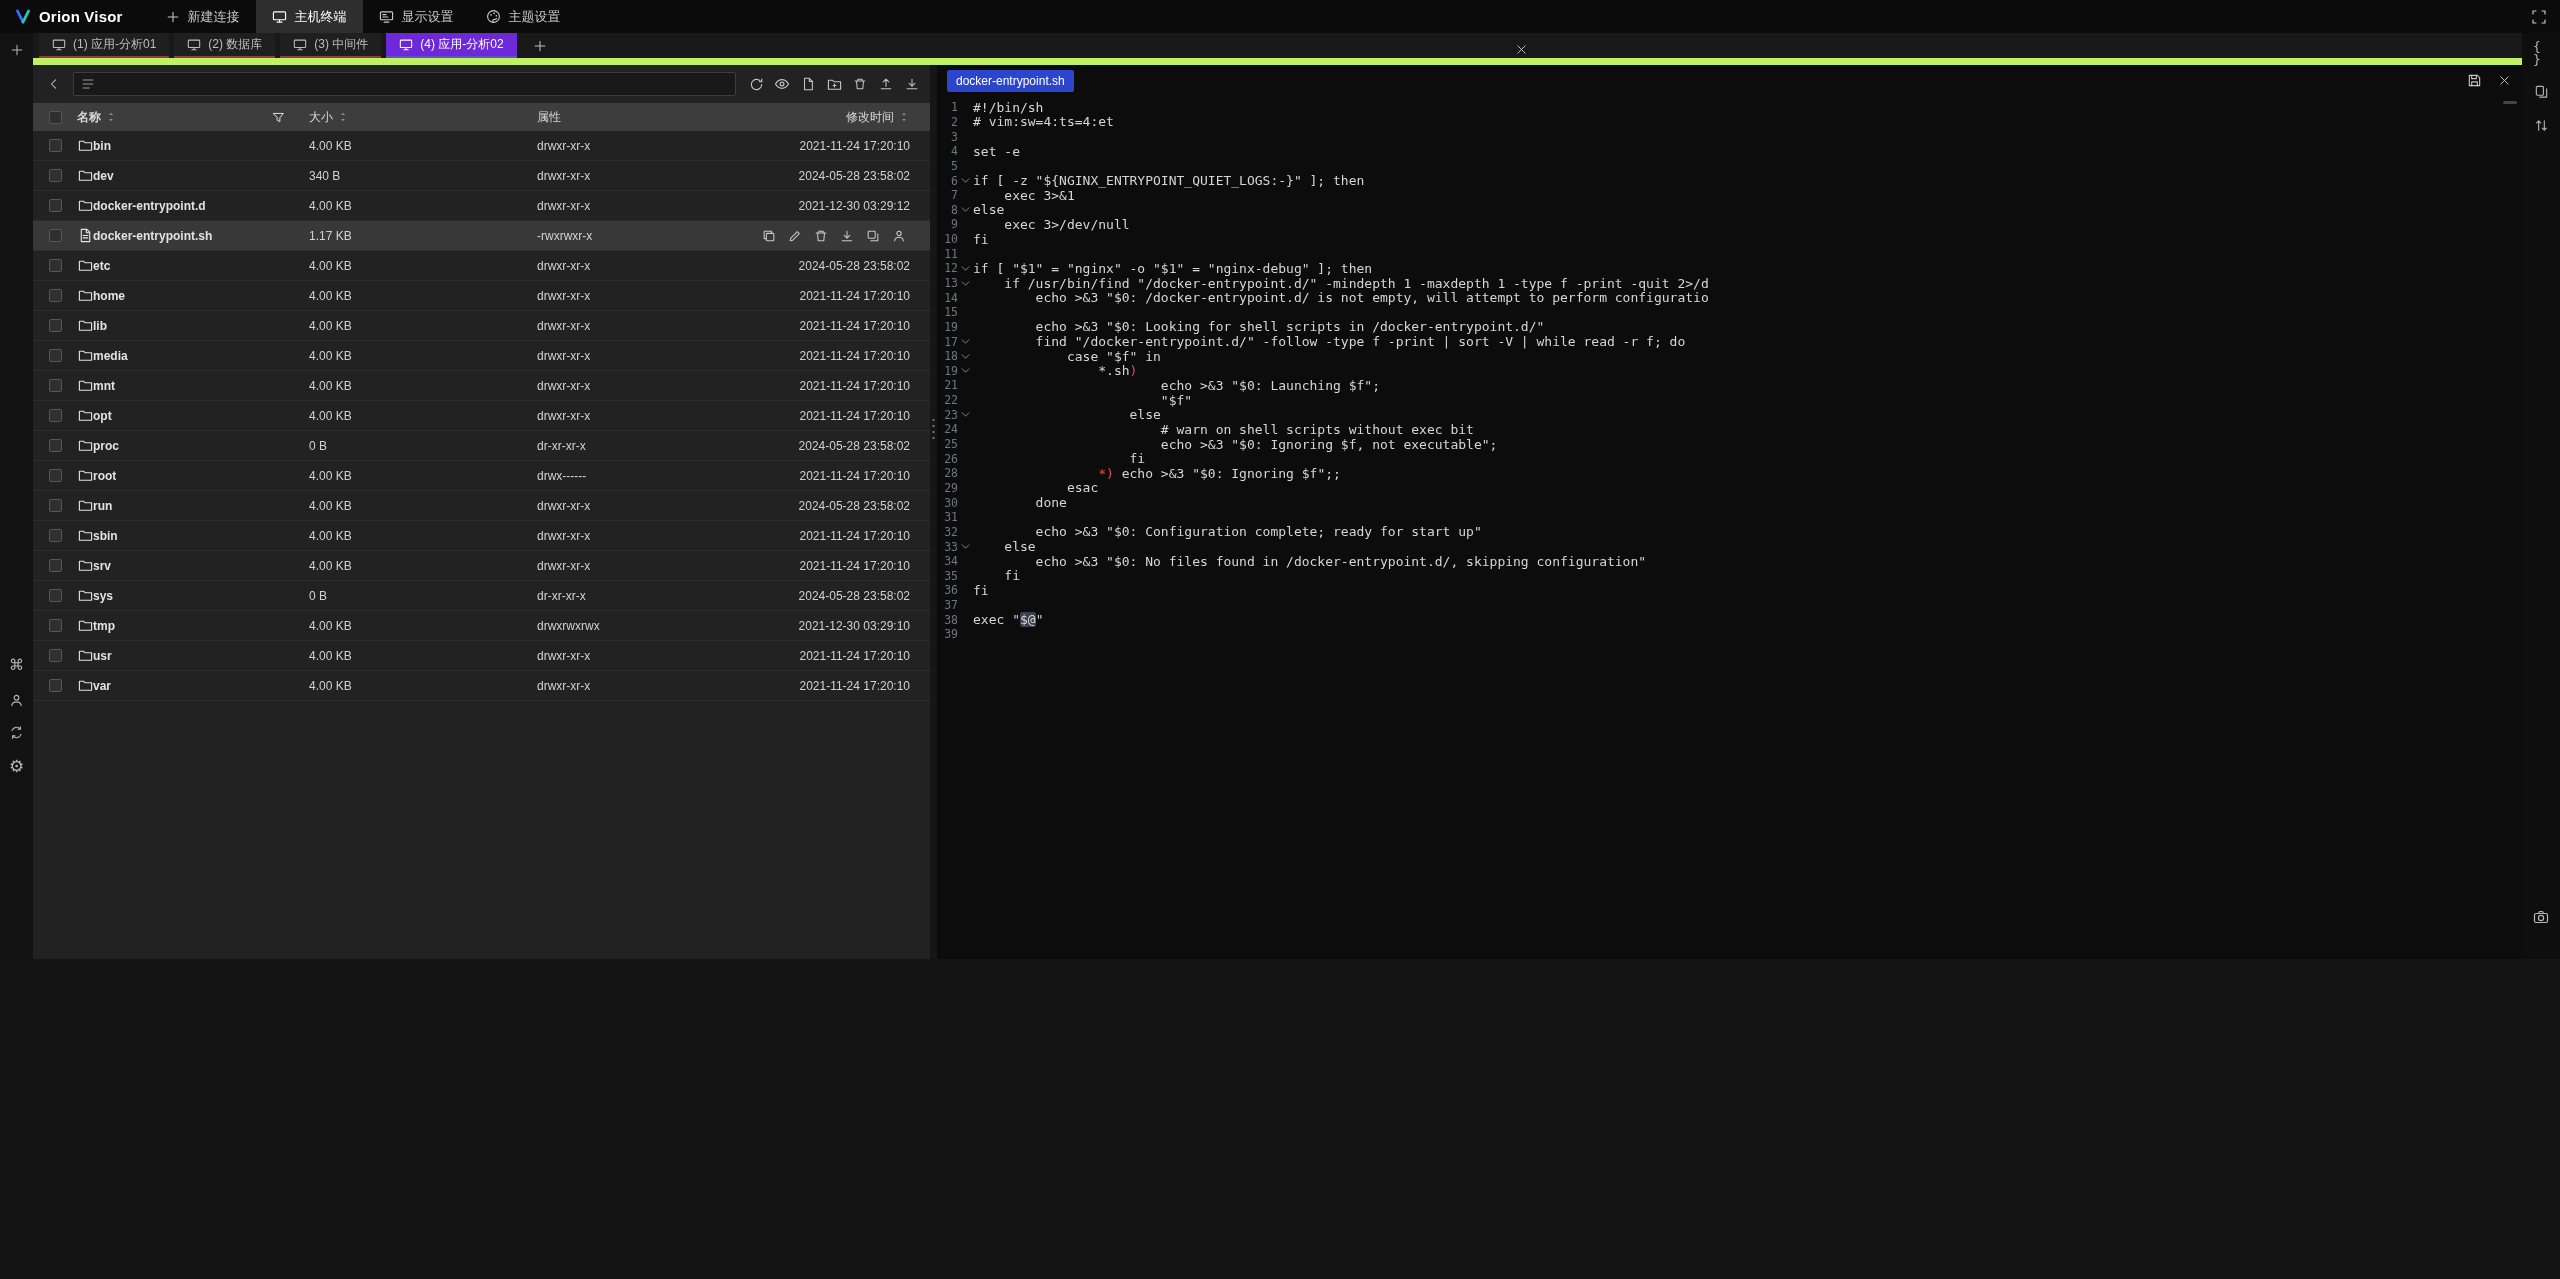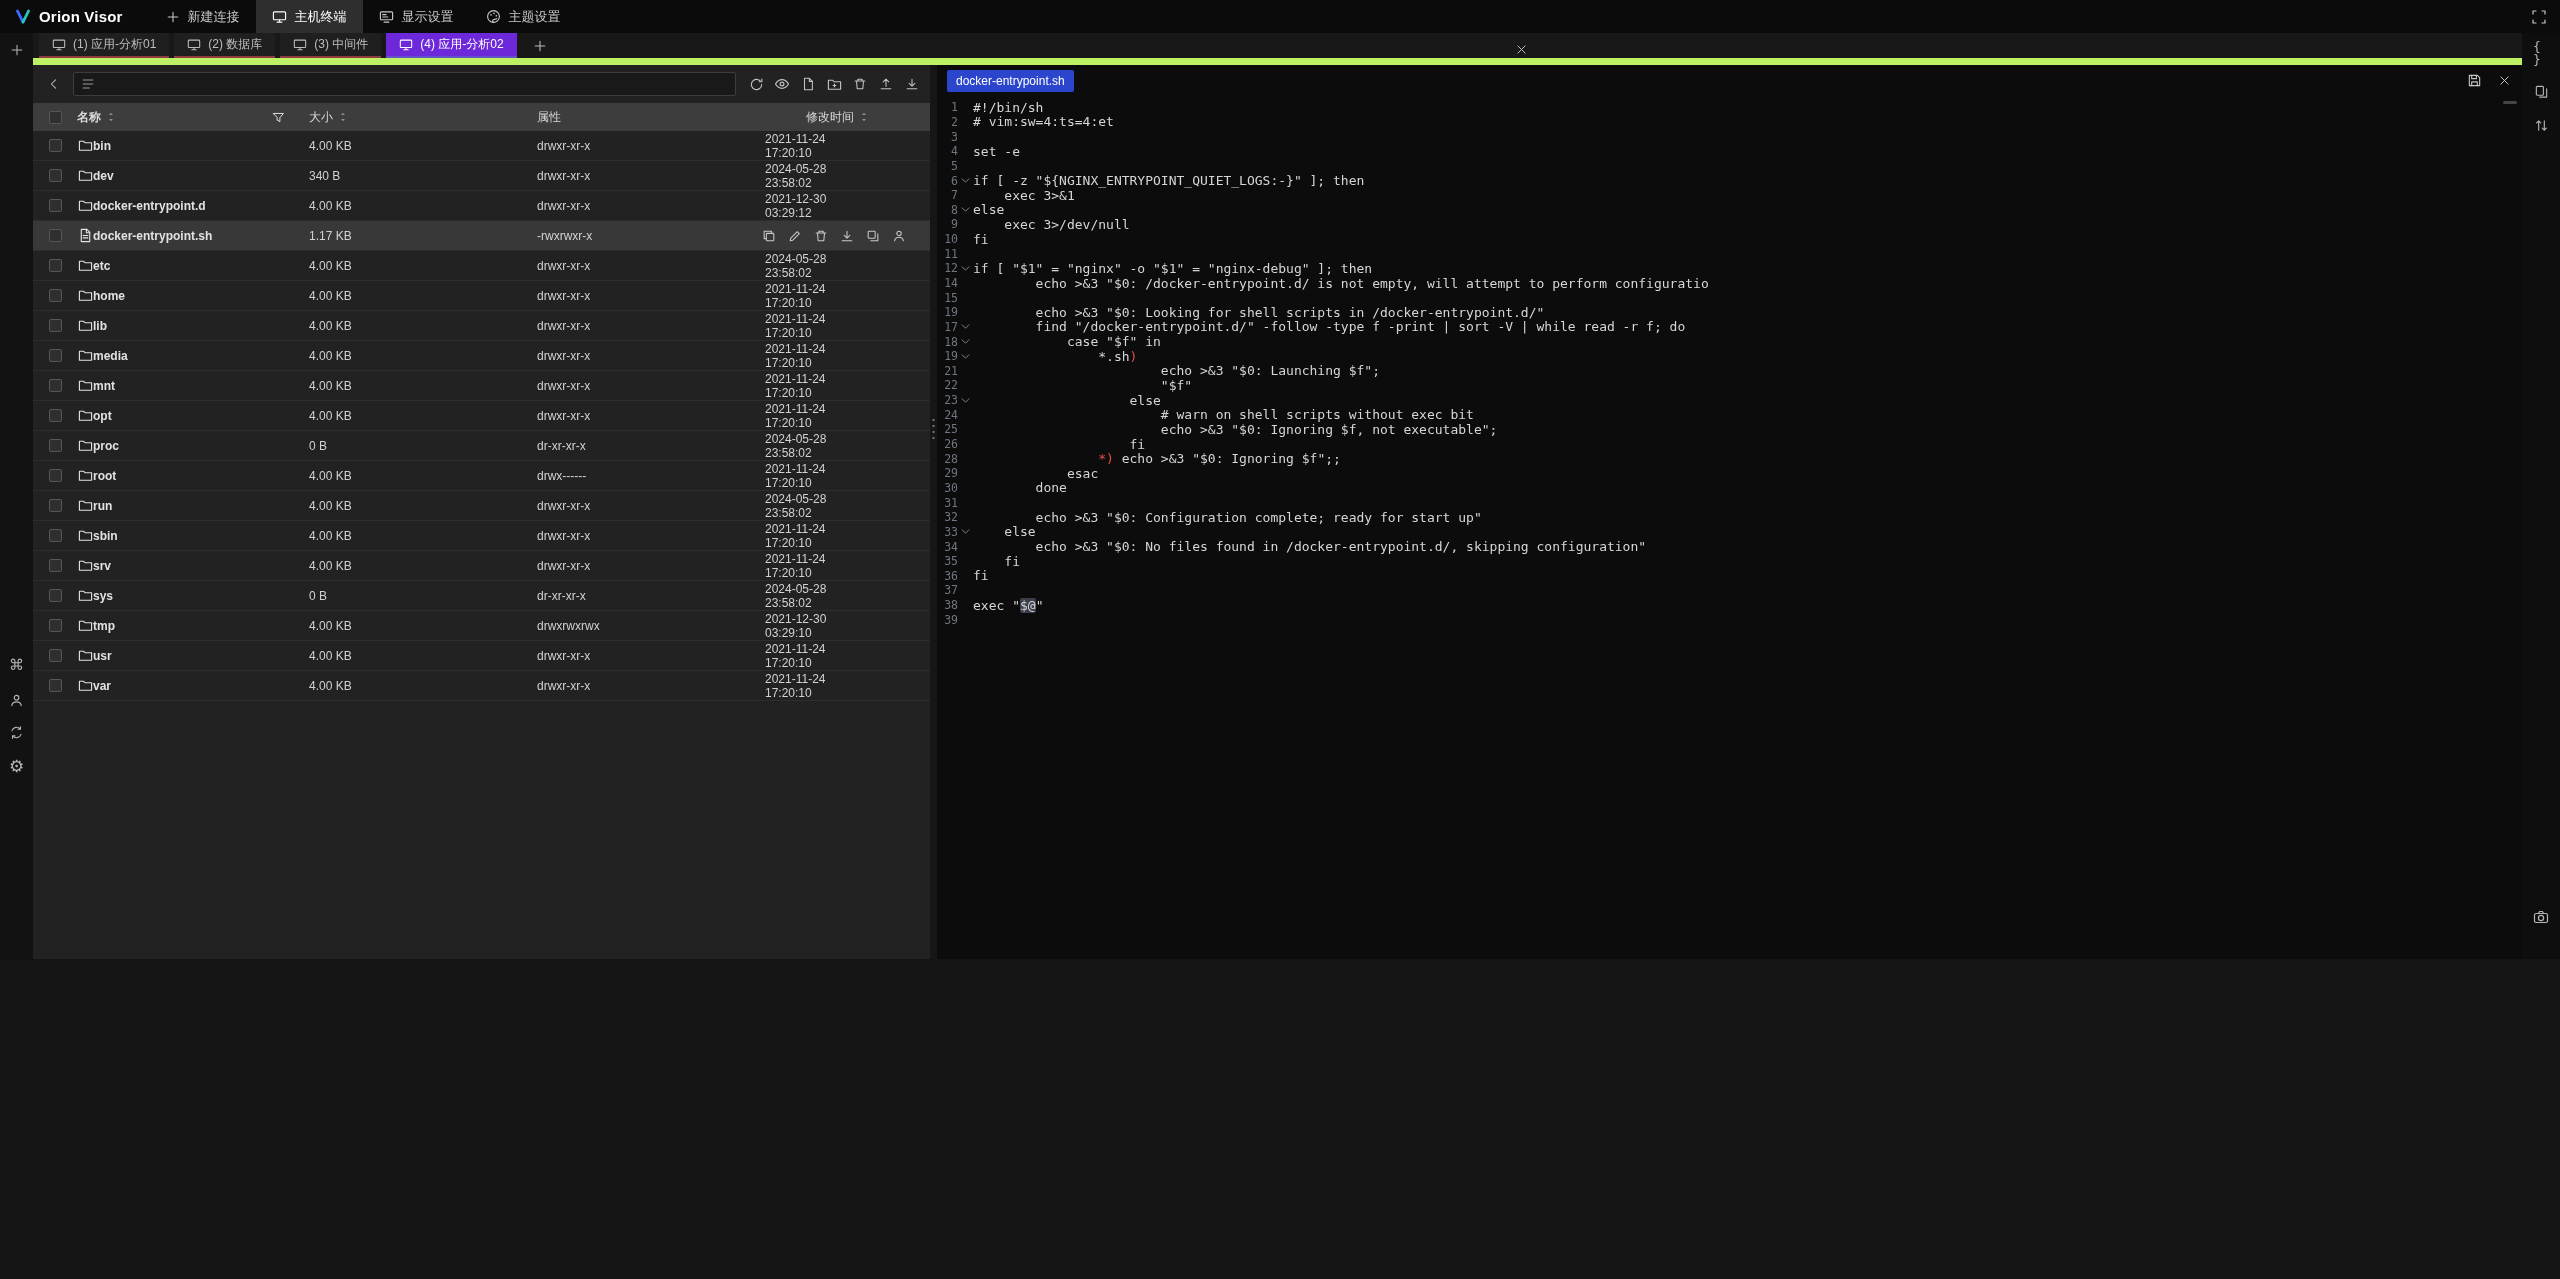--- a/index.html
+++ b/index.html
@@ -55,21 +55,21 @@
 
   .fheader, .frow { display:grid; grid-template-columns:44px 220px 228px 240px 1fr; align-items:center; }
   .fheader { height:28px; background:#3d3d3d; color:#d8d8d8; font-size:12px; flex:none; }
   .frow { height:30px; border-bottom:1px solid #2d2d2d; color:#d2d2d2; font-size:12px; cursor:default; }
   .frow.selected { background:#383838; }
   .fcell { display:flex; align-items:center; min-width:0; }
   .c-check { justify-content:center; }
   .c-name { gap:0; padding-right:10px; color:#e2e2e2;font-weight:bold; }
   .c-name .hdr-label { color:#d8d8d8; }
   .c-size, .c-attr { padding-left:12px; }
-  .c-time { justify-content:flex-end; padding-right:60px; }
+  .c-time { justify-content:flex-end; padding-right:20px; }
   .c-time.actions { padding-right:24px; gap:11px; color:#c9c9c9; }
   .c-time.actions .icon { cursor:pointer; width:15px; height:15px; }
   .hdr-icon { display:inline-flex; margin-left:4px; cursor:pointer; }
   .hdr-icon.funnel { margin-left:auto; margin-right:2px; }
   .checkbox { width:13px; height:13px; background:#2f2f2f; border:1px solid #565656; border-radius:2px;
               display:inline-block; cursor:pointer; }
   .fname { overflow:hidden; text-overflow:ellipsis; white-space:nowrap; }
 
   
   .splitter { position:absolute; top:65px; left:930px; width:7px; bottom:0; background:#161616; cursor:col-resize; }
@@ -761,20 +761,23 @@
           <div class="code-line"><span class="ln">7</span><span class="fold"></span><span class="lt"><span>    exec 3&gt;&amp;1</span></span></div>
           <div class="code-line"><span class="ln">8</span><span class="fold"><svg width="11" height="11" viewBox="0 0 16 16">
                 <path d="M3 5.5l5 5 5-5" stroke="currentColor" stroke-width="1.2" fill="none" stroke-linecap="round" stroke-linejoin="round"></path>
               </svg></span><span class="lt"><span>else</span></span></div>
           <div class="code-line"><span class="ln">9</span><span class="fold"></span><span class="lt"><span>    exec 3&gt;/dev/null</span></span></div>
           <div class="code-line"><span class="ln">10</span><span class="fold"></span><span class="lt"><span>fi</span></span></div>
           <div class="code-line"><span class="ln">11</span><span class="fold"></span><span class="lt"><span></span></span></div>
           <div class="code-line"><span class="ln">12</span><span class="fold"><svg width="11" height="11" viewBox="0 0 16 16">
                 <path d="M3 5.5l5 5 5-5" stroke="currentColor" stroke-width="1.2" fill="none" stroke-linecap="round" stroke-linejoin="round"></path>
               </svg></span><span class="lt"><span>if [ "$1" = "nginx" -o "$1" = "nginx-debug" ]; then</span></span></div>
+          <div class="code-line"><span class="ln">13</span><span class="fold"><svg width="11" height="11" viewBox="0 0 16 16">
+                <path d="M3 5.5l5 5 5-5" stroke="currentColor" stroke-width="1.2" fill="none" stroke-linecap="round" stroke-linejoin="round"></path>
+              </svg></span><span class="lt"><span>    if /usr/bin/find "/docker-entrypoint.d/" -mindepth 1 -maxdepth 1 -type f -print -quit 2&gt;/d</span></span></div>
           <div class="code-line"><span class="ln">14</span><span class="fold"></span><span class="lt"><span>        echo &gt;&amp;3 "$0: /docker-entrypoint.d/ is not empty, will attempt to perform configuratio</span></span></div>
           <div class="code-line"><span class="ln">15</span><span class="fold"></span><span class="lt"><span></span></span></div>
           <div class="code-line"><span class="ln">19</span><span class="fold"></span><span class="lt"><span>        echo &gt;&amp;3 "$0: Looking for shell scripts in /docker-entrypoint.d/"</span></span></div>
           <div class="code-line"><span class="ln">17</span><span class="fold"><svg width="11" height="11" viewBox="0 0 16 16">
                 <path d="M3 5.5l5 5 5-5" stroke="currentColor" stroke-width="1.2" fill="none" stroke-linecap="round" stroke-linejoin="round"></path>
               </svg></span><span class="lt"><span>        find "/docker-entrypoint.d/" -follow -type f -print | sort -V | while read -r f; do</span></span></div>
           <div class="code-line"><span class="ln">18</span><span class="fold"><svg width="11" height="11" viewBox="0 0 16 16">
                 <path d="M3 5.5l5 5 5-5" stroke="currentColor" stroke-width="1.2" fill="none" stroke-linecap="round" stroke-linejoin="round"></path>
               </svg></span><span class="lt"><span>            case "$f" in</span></span></div>
           <div class="code-line"><span class="ln">19</span><span class="fold"><svg width="11" height="11" viewBox="0 0 16 16">

